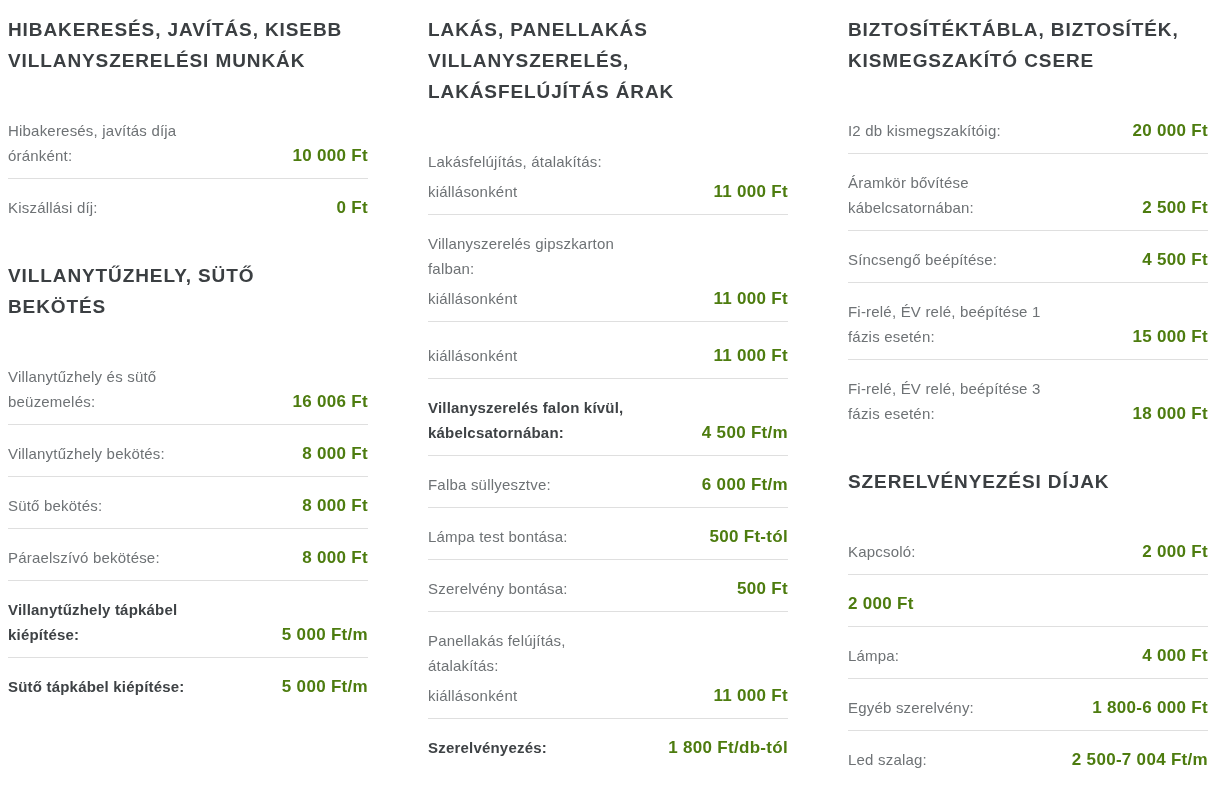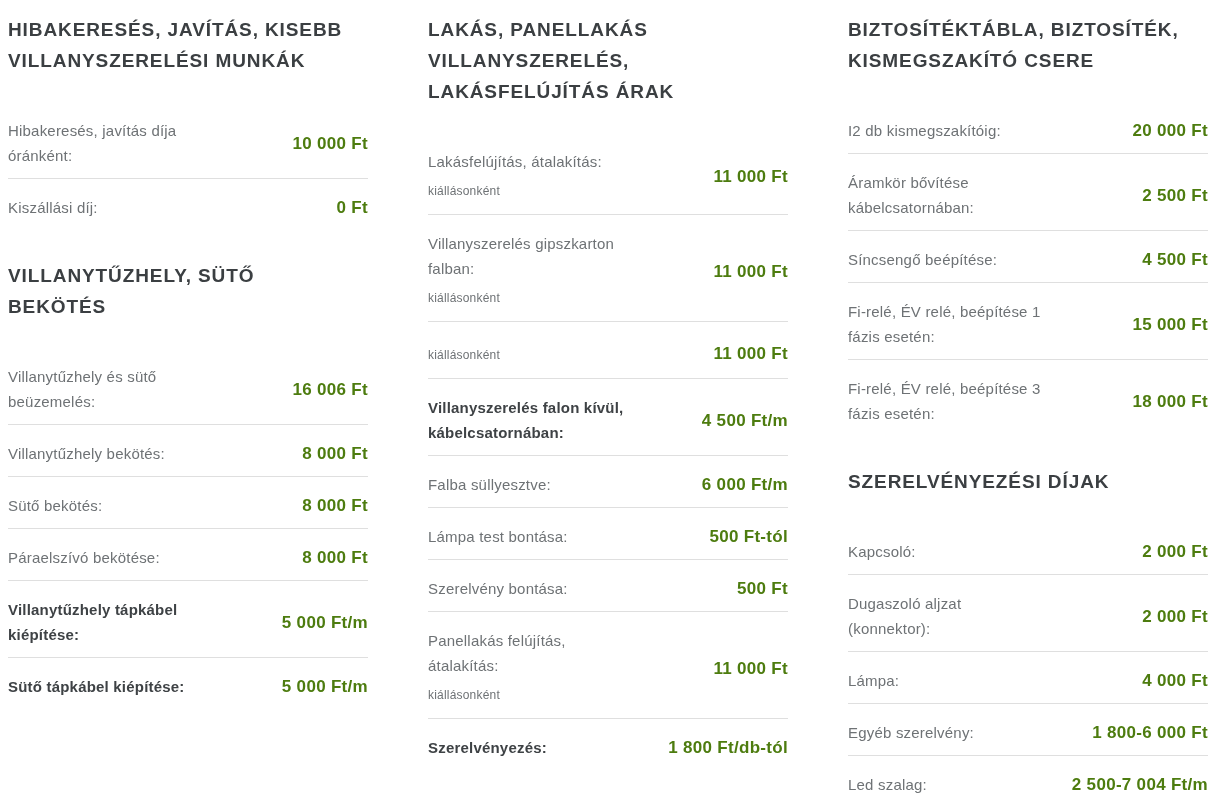--- a/index.html
+++ b/index.html
@@ -31,21 +31,21 @@
     color: #3b3f42;
     white-space: pre-line;
     text-transform: uppercase;
   }
   .section:first-child .section-heading {
     margin-top: 12px;
   }
   .row {
     display: flex;
     justify-content: space-between;
-    align-items: center;
+    align-items: flex-end;
     padding: 16px 0 10px 0;
     border-bottom: 1px solid #dfdfdf;
   }
   .row.last {
     border-bottom: none;
   }
   .row-left {
     min-width: 0;
     padding-right: 14px;
   }
@@ -54,21 +54,21 @@
     line-height: 25px;
     color: #6e7275;
     letter-spacing: 0.2px;
     white-space: pre-line;
   }
   .label.bold {
     color: #3e4245;
     font-weight: 700;
   }
   .sublabel {
-    font-size: 12px;
+    font-size: 15px;
     line-height: 25px;
     color: #6e7275;
     letter-spacing: 0.2px;
     margin-top: 5px;
   }
   .price {
     flex-shrink: 0;
     font-size: 17px;
     line-height: 25px;
     font-weight: 700;
@@ -250,24 +250,20 @@
       </section>
       <section class="section">
         <h2 class="section-heading">SZERELVÉNYEZÉSI DÍJAK</h2>
         <div class="row">
           <div class="row-left">
             <div class="label">Kapcsoló:</div>
           </div>
           <div class="price">2 000 Ft</div>
         </div>
         <div class="row">
-          <div class="row-left">
-            <div class="label">Dugaszoló aljzat
-(konnektor):</div>
-          </div>
           <div class="price">2 000 Ft</div>
         </div>
         <div class="row">
           <div class="row-left">
             <div class="label">Lámpa:</div>
           </div>
           <div class="price">4 000 Ft</div>
         </div>
         <div class="row">
           <div class="row-left">

